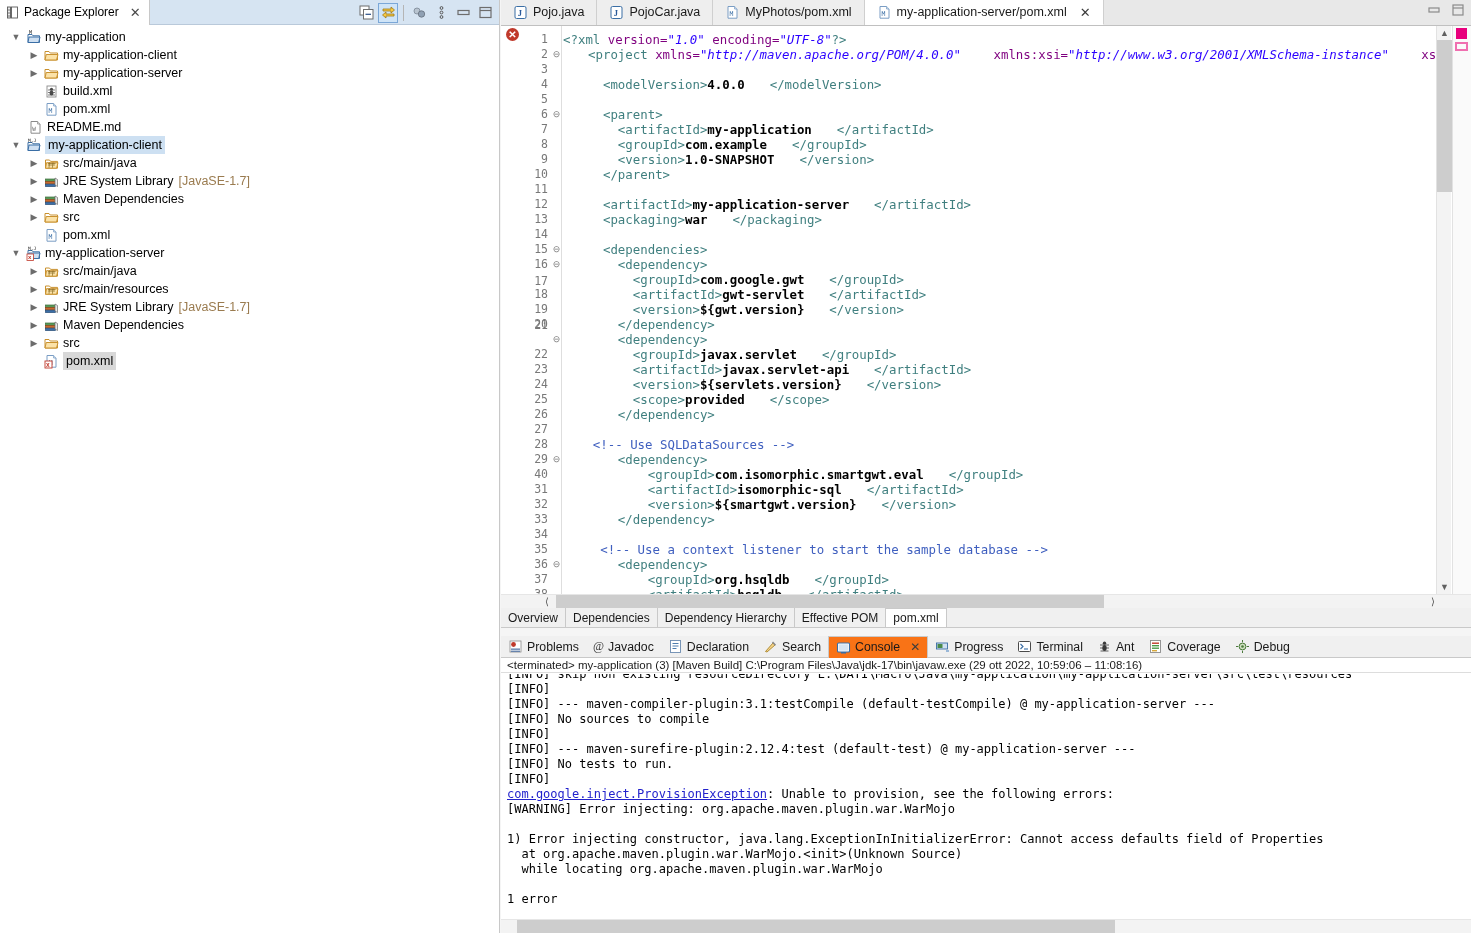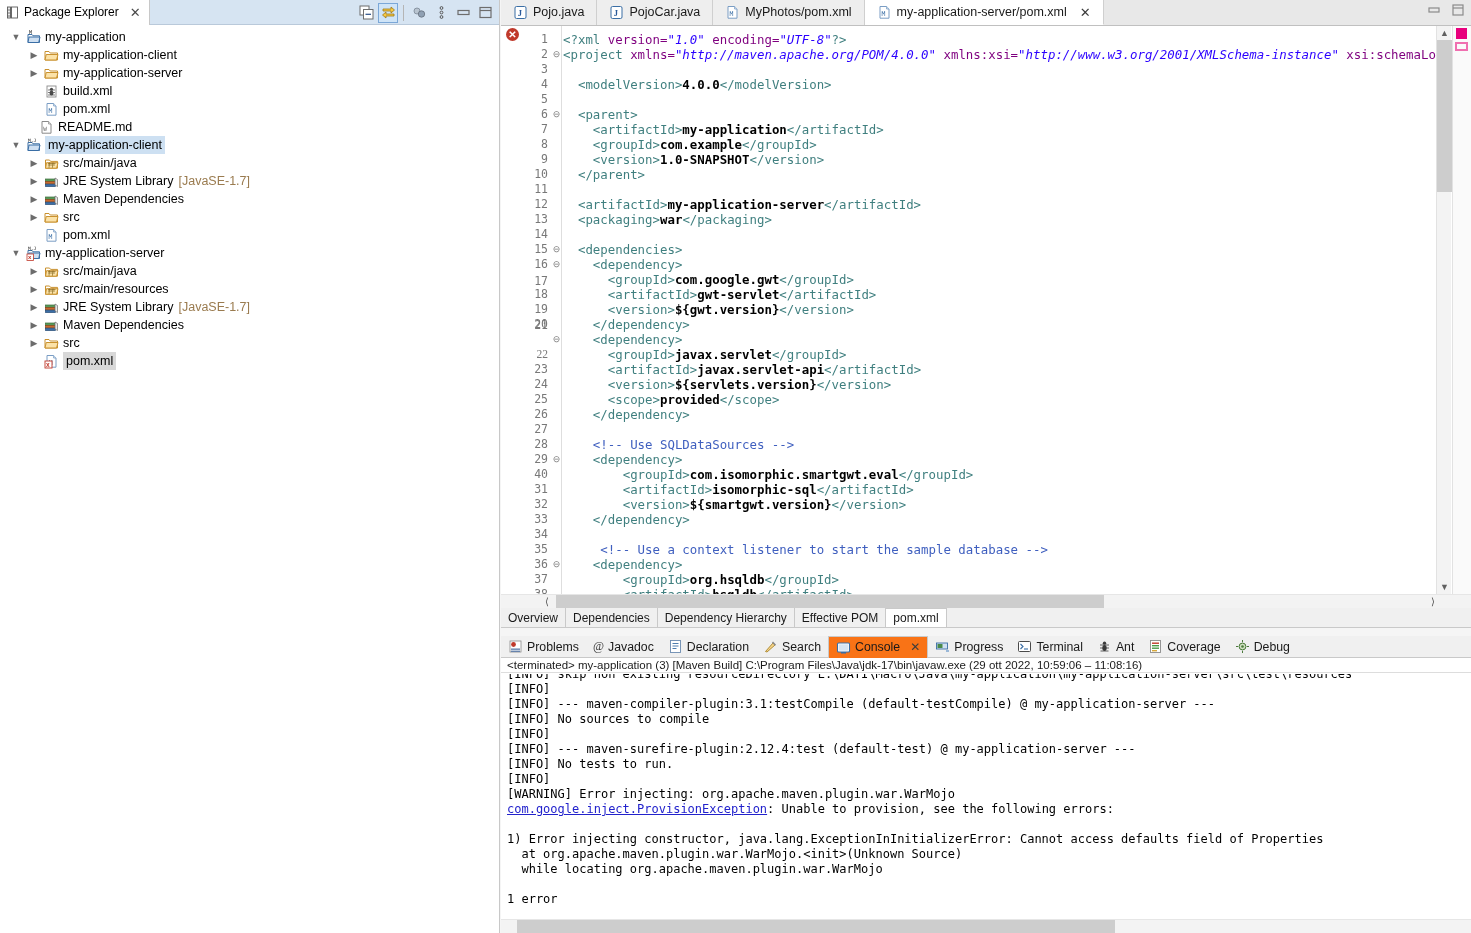--- a/index.html
+++ b/index.html
@@ -110,21 +110,21 @@
   .cl { height: 15px; line-height: 15px; }
   .ln {
     position: absolute; right: 3px; width: 26px; text-align: right;
     font-family: "DejaVu Sans Mono", monospace; font-size: 11.5px; color: #787878;
     height: 15px; line-height: 15px;
   }
   .fold {
     position: absolute; left: 1px; width: 9px; height: 15px; line-height: 15px;
     text-align: center; font-size: 9px; color: #808080;
   }
-  .tag  { color: #3f7f7f; }
+  .tag  { color: #3f7f7f; margin-left: 25px; }
   .attn { color: #7f007f; }
   .attv { color: #2a00ff; font-style: italic; }
   .txt  { color: #000000; font-weight: bold; }
   .cmt  { color: #3f5fbf; }
   .pi   { color: #3f7f7f; }
 
   #err-marker {
     position: absolute; left: 5px; top: 2px;
     width: 13px; height: 13px; border-radius: 50%;
     background: #c0392b; color: #ffffff; font-size: 10px; font-weight: bold;
@@ -320,21 +320,21 @@
           <span class="arrow none">▶</span>
           <span class="tico">
             <svg width="15" height="15" viewBox="0 0 15 15">
               <path d="M3 1.5 L9.6 1.5 L12 4 L12 13.2 L3 13.2 Z" fill="#ffffff" stroke="#7a9dc4" stroke-width="1"></path>
               <path d="M9.6 1.5 L9.6 4 L12 4" fill="#dce9f5" stroke="#7a9dc4" stroke-width="0.8"></path>
               <text x="4.4" y="10.6" font-size="6.4" fill="#3a6ea5" font-family="monospace">M</text>
             </svg>
           </span>
           <span class="lbl">pom.xml</span>
         </div>
-        <div class="row" style="padding-left: 21px;">
+        <div class="row" style="padding-left: 10px;">
           <span class="arrow none">▶</span>
           <span class="tico">
             <svg width="15" height="15" viewBox="0 0 15 15">
               <path d="M3 1.5 L9.6 1.5 L12 4 L12 13.2 L3 13.2 Z" fill="#ffffff" stroke="#8a8a8a" stroke-width="1"></path>
               <path d="M9.6 1.5 L9.6 4 L12 4" fill="#ececec" stroke="#8a8a8a" stroke-width="0.8"></path>
               <text x="4.3" y="10.6" font-size="6" fill="#6a6a6a" font-family="monospace">W</text>
             </svg>
           </span>
           <span class="lbl">README.md</span>
         </div>
@@ -578,21 +578,21 @@
           <div class="ln" style="top: 171px;">12</div>
           <div class="ln" style="top: 186px;">13</div>
           <div class="ln" style="top: 201px;">14</div>
           <div class="ln" style="top: 216px;">15</div>
           <div class="ln" style="top: 231px;">16</div>
           <div class="ln" style="top: 248px;">17</div>
           <div class="ln" style="top: 261px;">18</div>
           <div class="ln" style="top: 276px;">19</div>
           <div class="ln" style="top: 291px;">20</div>
           <div class="ln" style="top: 292px;">21</div>
-          <div class="ln" style="top: 321px; font-family: Liberation Serif, serif;">22</div>
+          <div class="ln" style="top: 321px;">22</div>
           <div class="ln" style="top: 336px;">23</div>
           <div class="ln" style="top: 351px;">24</div>
           <div class="ln" style="top: 366px;">25</div>
           <div class="ln" style="top: 381px;">26</div>
           <div class="ln" style="top: 396px;">27</div>
           <div class="ln" style="top: 411px;">28</div>
           <div class="ln" style="top: 426px;">29</div>
           <div class="ln" style="top: 441px;">40</div>
           <div class="ln" style="top: 456px;">31</div>
           <div class="ln" style="top: 471px;">32</div>
@@ -752,22 +752,22 @@
       <div id="console-header">&lt;terminated&gt; my-application (3) [Maven Build] C:\Program Files\Java\jdk-17\bin\javaw.exe  (29 ott 2022, 10:59:06 – 11:08:16)</div>
       <div id="console-body">
           <div class="cline clip">[INFO] skip non existing resourceDirectory E:\DATI\Macro\Java\my-application\my-application-server\src\test\resources</div>
           <div class="cline">[INFO] </div>
           <div class="cline">[INFO] --- maven-compiler-plugin:3.1:testCompile (default-testCompile) @ my-application-server ---</div>
           <div class="cline">[INFO] No sources to compile</div>
           <div class="cline">[INFO] </div>
           <div class="cline">[INFO] --- maven-surefire-plugin:2.12.4:test (default-test) @ my-application-server ---</div>
           <div class="cline">[INFO] No tests to run.</div>
           <div class="cline">[INFO] </div>
+          <div class="cline"><span class="clink">com.google.inject.ProvisionException</span><span>: Unable to provision, see the following errors:</span></div>
           <div class="cline">[WARNING] Error injecting: org.apache.maven.plugin.war.WarMojo</div>
-          <div class="cline"><span class="clink">com.google.inject.ProvisionException</span><span>: Unable to provision, see the following errors:</span></div>
           <div class="cline">&nbsp;</div>
           <div class="cline">1) Error injecting constructor, java.lang.ExceptionInInitializerError: Cannot access defaults field of Properties</div>
           <div class="cline">  at org.apache.maven.plugin.war.WarMojo.&lt;init&gt;(Unknown Source)</div>
           <div class="cline">  while locating org.apache.maven.plugin.war.WarMojo</div>
           <div class="cline">&nbsp;</div>
           <div class="cline">1 error</div>
         </div>
       <div id="console-hscroll">
         <div id="console-hthumb"></div>
       </div>

